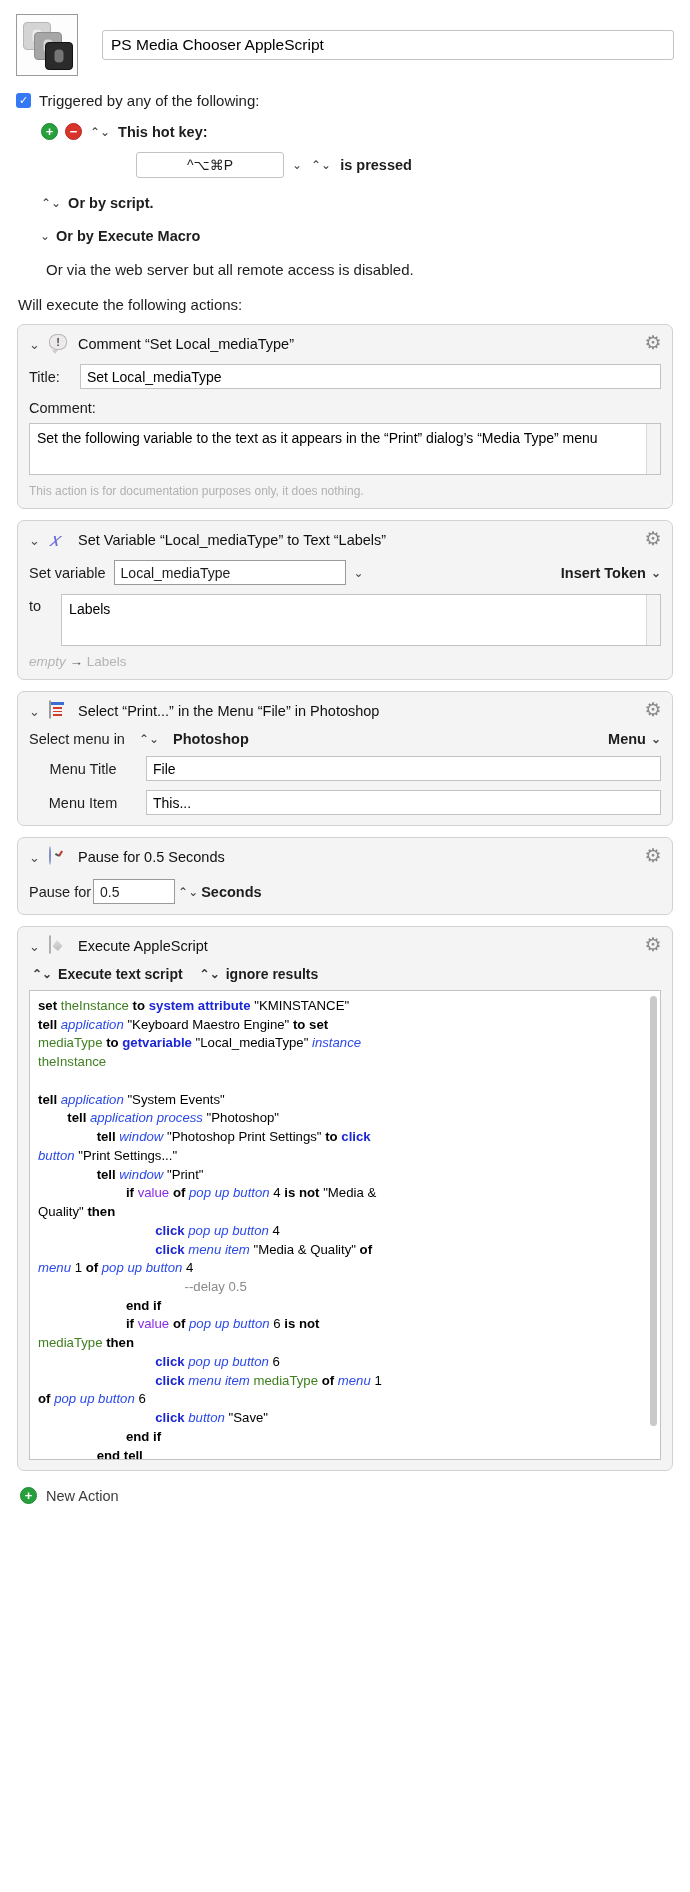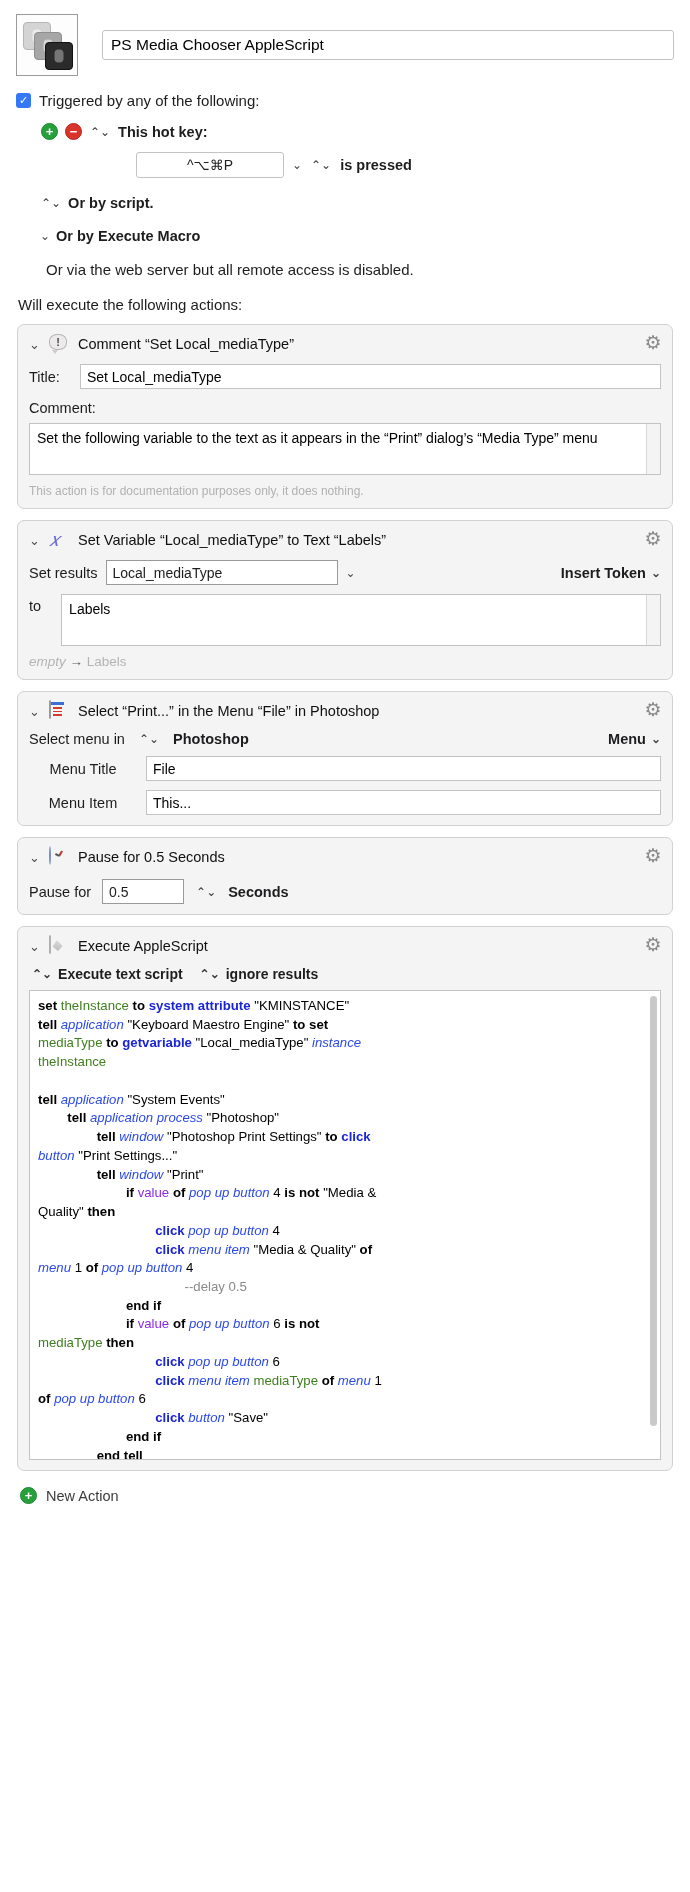--- a/index.html
+++ b/index.html
@@ -274,21 +274,21 @@
       <div class="card-head">
         <span class="disc">⌄</span>
         <span class="aicon">
           <span class="ic-var">𝑥</span>
         </span>
         <span class="act-title">Set Variable “Local_mediaType” to Text “Labels”</span>
         <span class="gear">⚙</span>
       </div>
       <div class="card-body">
         <div class="setvar-row">
-          <span class="flabel">Set results</span>
+          <span class="flabel">Set variable</span>
           <span class="setvar-input">
             <span>Local_mediaType</span>
           </span>
           <span class="chev">⌄</span>
           <span class="ins-token">
             <span>Insert Token</span>
             <span class="chev">⌄</span>
           </span>
         </div>
         <div class="frow" style="margin-top:9px;align-items:flex-start;">
@@ -348,21 +348,21 @@
     <div class="card">
       <div class="card-head">
         <span class="disc">⌄</span>
         <span class="aicon">
           <span class="ic-clock"></span>
         </span>
         <span class="act-title">Pause for 0.5 Seconds</span>
         <span class="gear">⚙</span>
       </div>
       <div class="card-body">
-        <div class="frow" style="gap:11px;margin-top:4px;">
+        <div class="frow" style="gap:2px;margin-top:4px;">
           <span class="flabel">Pause for</span>
           <span class="pause-input">
             <span>0.5</span>
           </span>
           <span class="updown">⌃⌄</span>
           <span class="bold-lbl">Seconds</span>
         </div>
       </div>
     </div>
 

